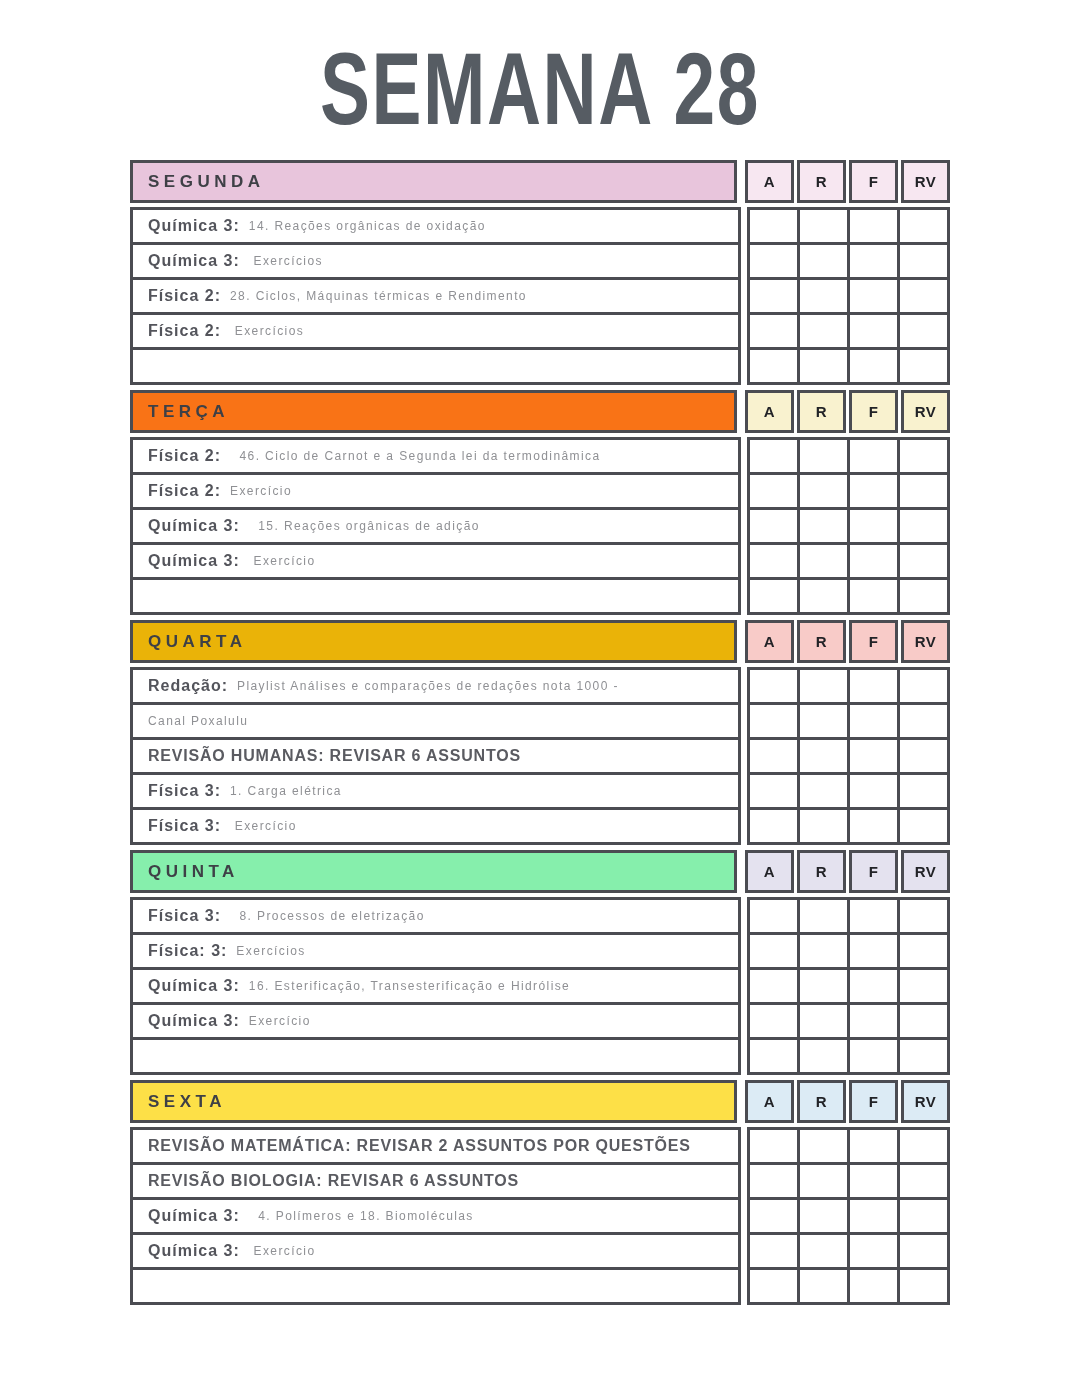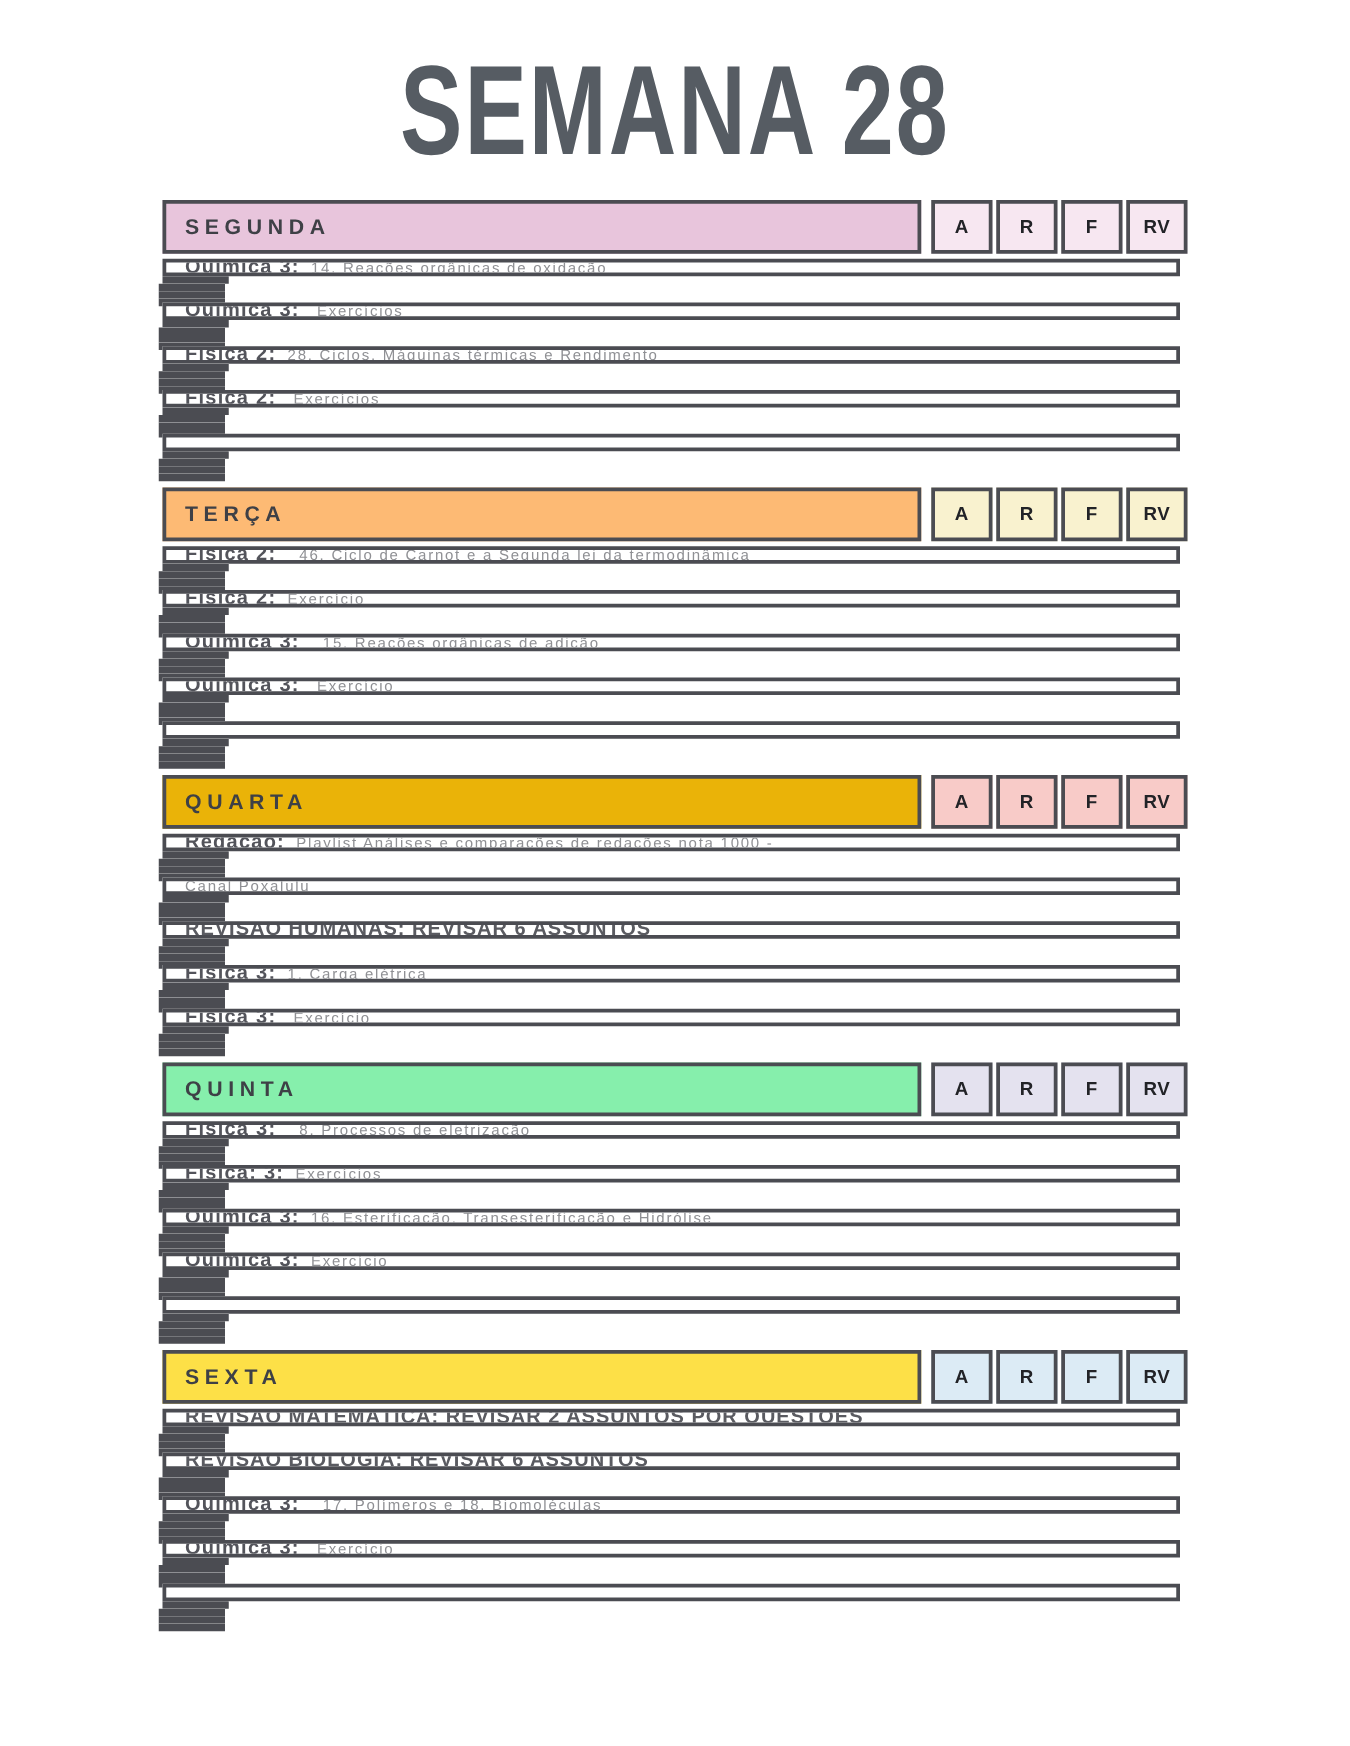--- a/index.html
+++ b/index.html
@@ -30,21 +30,21 @@
   .day-name { font-weight:bold; font-size:17px; letter-spacing:4.5px; color:#3e4046; }
   .col-head {
     width:49px; box-sizing:border-box; margin-left:3px;
     border:3px solid var(--bc);
     display:flex; align-items:center; justify-content:center;
     font-weight:bold; font-size:15px; letter-spacing:0.5px; color:#222327;
   }
 
   
   .day-body { margin-top:4px; }
-  .row { display:flex; height:38px; margin-top:-3px;flex-direction:column; }
+  .row { display:flex; height:38px; margin-top:-3px; }
   .day-body .row:first-child { margin-top:0; }
   .task-cell {
     flex:1; box-sizing:border-box; margin-right:6px;
     border:3px solid var(--bc); background:#fff;
     display:flex; align-items:center; padding-left:15px; overflow:hidden;
   }
   .check {
     width:53px; box-sizing:border-box; margin-left:-3px;
     border:3px solid var(--bc); background:#fff;
   }
@@ -121,21 +121,21 @@
             </div>
             <div class="check first"></div>
             <div class="check"></div>
             <div class="check"></div>
             <div class="check"></div>
           </div>
         </div>
       </section>
       <section class="day">
         <div class="day-header">
-          <div class="day-name-cell" style="background: #fdba74;">
+          <div class="day-name-cell" style="background: #f97316;">
             <span class="day-name">TERÇA</span>
           </div>
           <div class="col-head" style="background: rgb(249, 242, 207);">A</div>
           <div class="col-head" style="background: rgb(249, 242, 207);">R</div>
           <div class="col-head" style="background: rgb(249, 242, 207);">F</div>
           <div class="col-head" style="background: rgb(249, 242, 207);">RV</div>
         </div>
         <div class="day-body">
           <div class="row">
             <div class="task-cell">
@@ -342,21 +342,21 @@
               <span class="task-text"></span>
             </div>
             <div class="check first"></div>
             <div class="check"></div>
             <div class="check"></div>
             <div class="check"></div>
           </div>
           <div class="row">
             <div class="task-cell">
               <span class="task-label">Química 3:</span>
-              <span class="task-text">  17. Polímeros e 18. Biomoléculas</span>
+              <span class="task-text">  4. Polímeros e 18. Biomoléculas</span>
             </div>
             <div class="check first"></div>
             <div class="check"></div>
             <div class="check"></div>
             <div class="check"></div>
           </div>
           <div class="row">
             <div class="task-cell">
               <span class="task-label">Química 3:</span>
               <span class="task-text"> Exercício</span>

